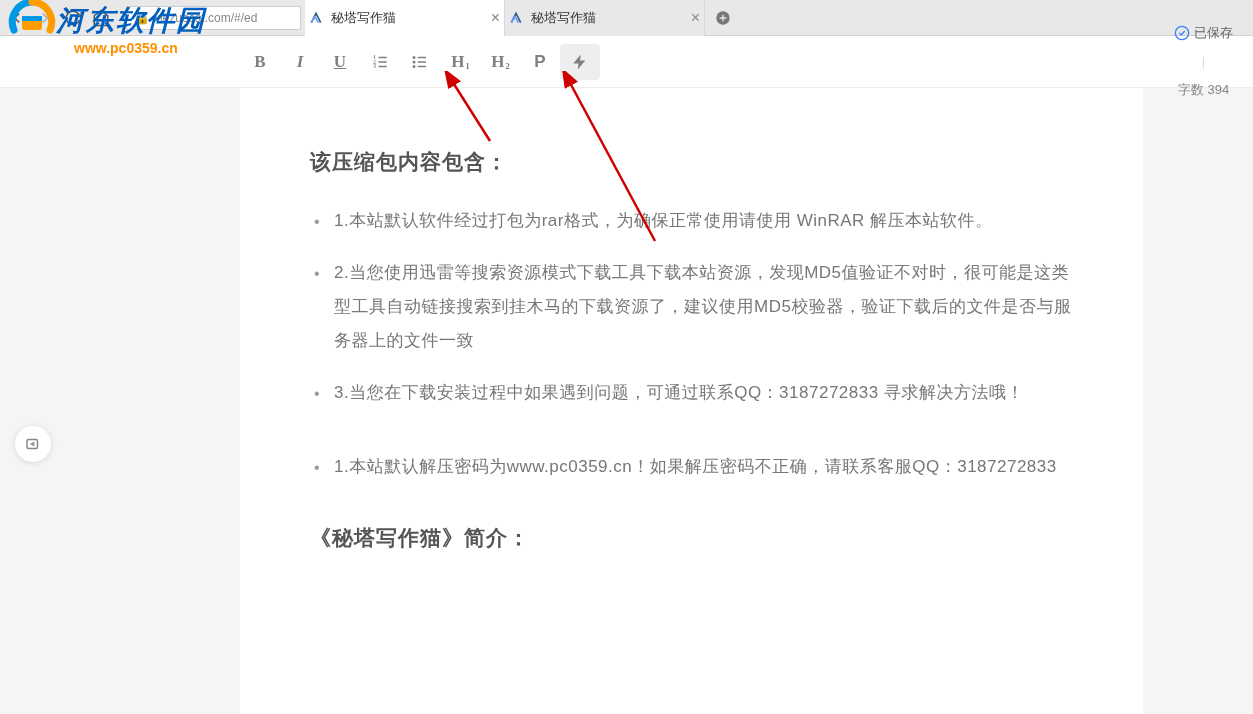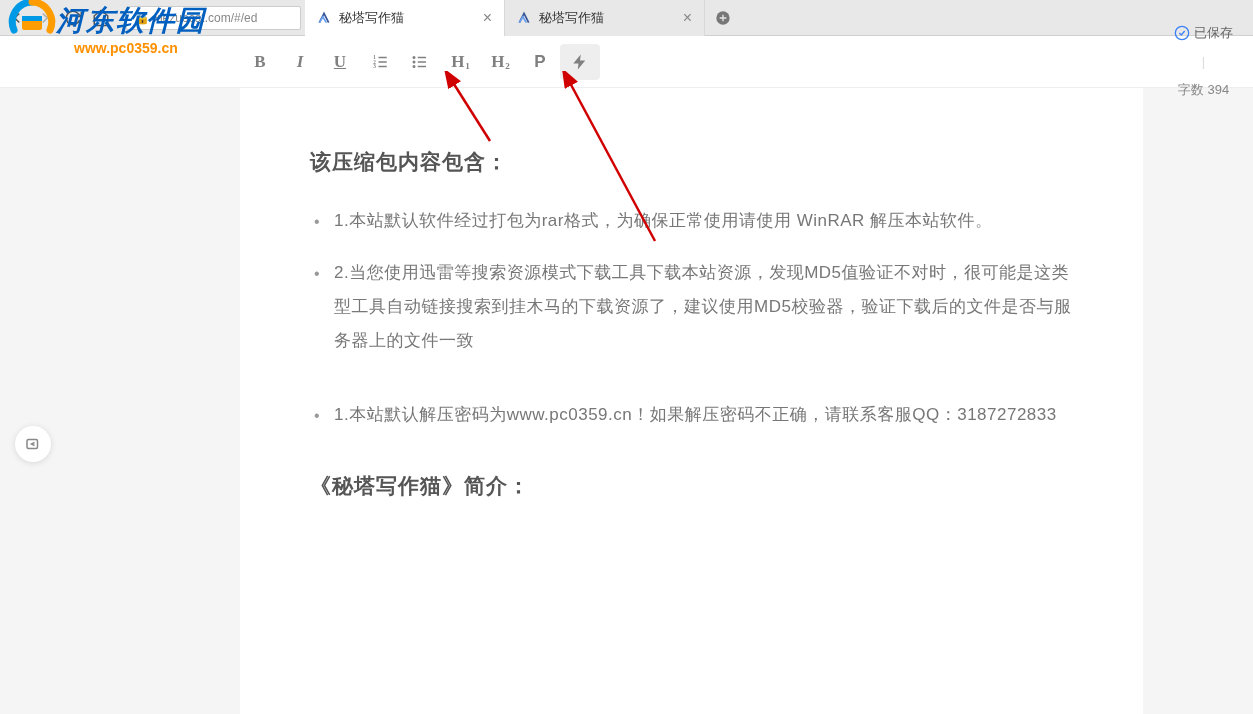--- a/index.html
+++ b/index.html
@@ -4,21 +4,21 @@
 <style>
 * { margin: 0; padding: 0; box-sizing: border-box; }
 body { font-family: -apple-system, "Microsoft YaHei", "PingFang SC", sans-serif; background: #f5f5f5; width: 1253px; height: 714px; overflow: hidden; position: relative; }
 
 
 .browser-bar { height: 36px; background: #e8e8e8; display: flex; align-items: center; border-bottom: 1px solid #d0d0d0; }
 .nav-buttons { display: flex; align-items: center; padding: 0 8px; gap: 10px; }
 .nav-btn { width: 18px; height: 18px; color: #555; cursor: pointer; display:flex; align-items:center; justify-content:center; }
 .url-box { margin-left: 8px; height: 24px; background: #fff; border: 1px solid #ccc; border-radius: 2px; padding: 0 8px; font-size: 12px; color: #888; display: flex; align-items: center; width: 175px; }
 .tabs { display: flex; align-items: stretch; height: 36px; margin-left: 4px; }
-.tab { display: flex; align-items: center; padding: 0 12px; background: #fff; border-right: 1px solid #d8d8d8; min-width: 200px; font-size: 13px; color: #333; cursor: pointer; gap: 8px; justify-content: space-between; }
+.tab { display: flex; align-items: center; padding: 0 4px; background: #fff; border-right: 1px solid #d8d8d8; min-width: 200px; font-size: 13px; color: #333; cursor: pointer; gap: 8px; justify-content: space-between; }
 .tab.inactive { background: #e8e8e8; }
 .tab-left { display:flex; align-items:center; gap:8px; }
 .tab-favicon { width: 14px; height: 14px; }
 .tab-close { color: #888; font-size: 16px; cursor: pointer; }
 .add-tab { width: 36px; display:flex; align-items:center; justify-content:center; color:#555; font-size:20px; cursor:pointer; }
 
 
 .watermark { position: absolute; top: 0; left: 0; z-index: 1000; pointer-events: none; width: 210px; }
 .wm-top { display:flex; align-items:center;padding-left:8px; }
 .wm-text { font-size: 28px; font-weight: bold; color: #005fbf; letter-spacing: 2px; font-style: italic; }
@@ -211,20 +211,21 @@
         <path d="M14 10 l-4 2 l4 2"></path>
       </svg>
   </div>
 
   <div class="doc-wrap">
     <div class="doc">
       <h1>该压缩包内容包含：</h1>
       <ul>
         <li>1.本站默认软件经过打包为rar格式，为确保正常使用请使用 WinRAR 解压本站软件。</li>
         <li>2.当您使用迅雷等搜索资源模式下载工具下载本站资源，发现MD5值验证不对时，很可能是这类型工具自动链接搜索到挂木马的下载资源了，建议使用MD5校验器，验证下载后的文件是否与服务器上的文件一致</li>
+        <li>3.当您在下载安装过程中如果遇到问题，可通过联系QQ：3187272833 寻求解决方法哦！</li>
       </ul>
       <ul>
         <li>1.本站默认解压密码为www.pc0359.cn！如果解压密码不正确，请联系客服QQ：3187272833</li>
       </ul>
       <h1>《秘塔写作猫》简介：</h1>
     </div>
   </div>
 
 </div>
 

